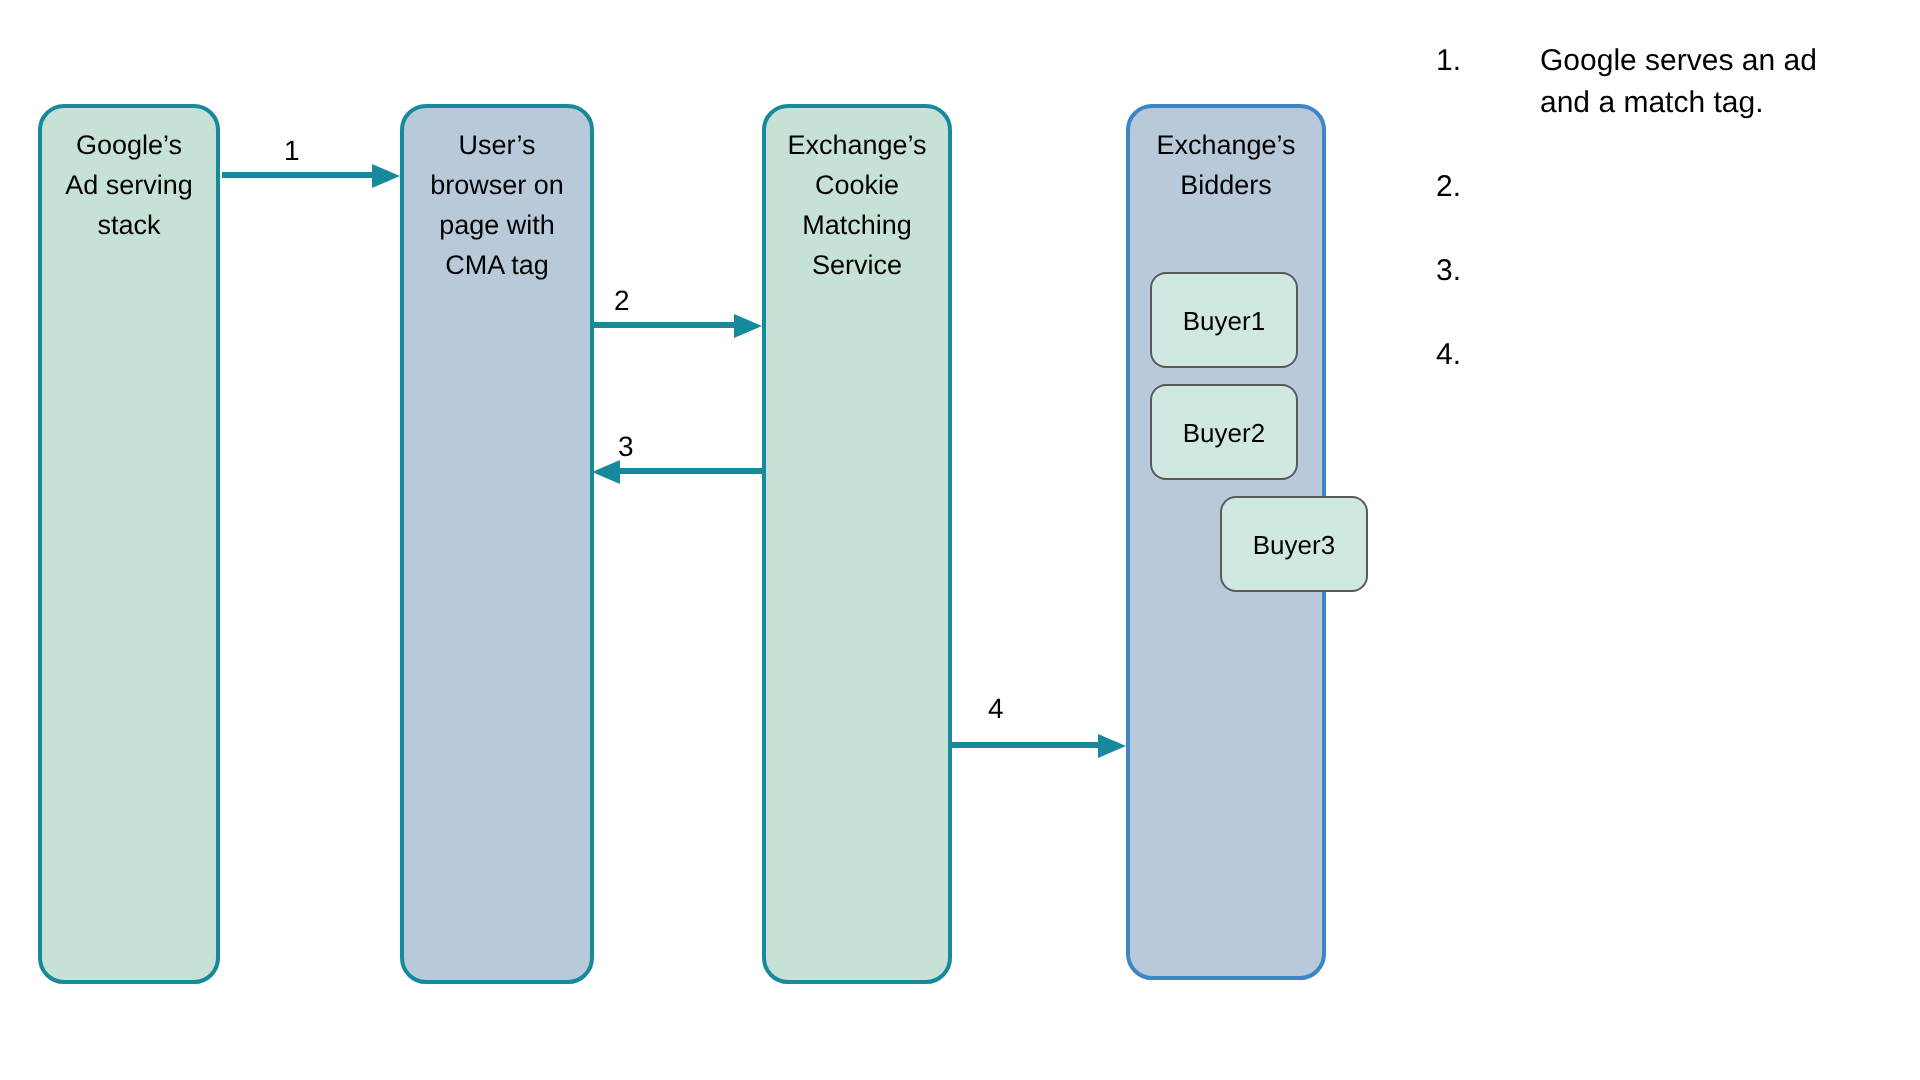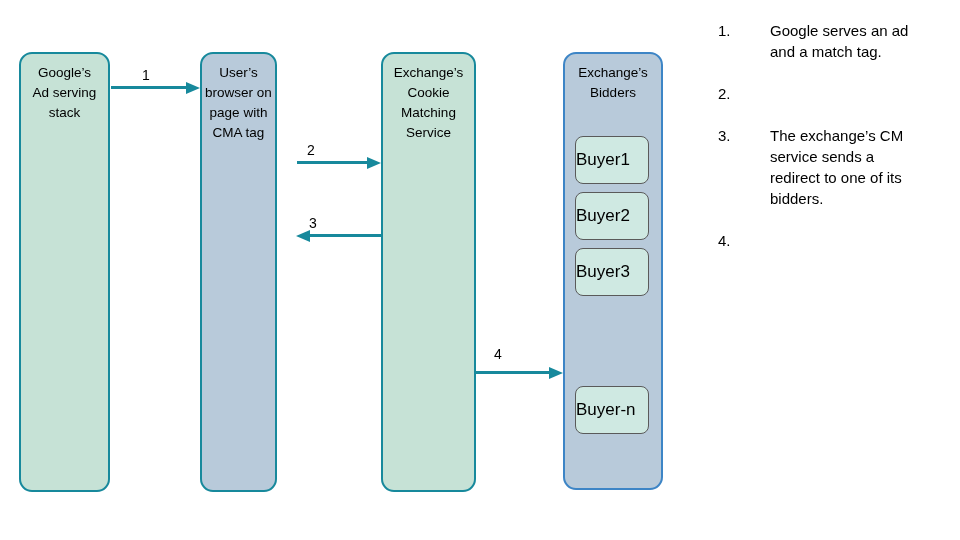--- a/index.html
+++ b/index.html
@@ -35,22 +35,22 @@
     position: absolute;
     left: 10px;
     width: 74px;
     height: 48px;
     box-sizing: border-box;
     background: #cfe9e2;
     border: 1.5px solid #5a5a5a;
     border-radius: 8px;
     display: flex;
     align-items: center;
-    justify-content: flex-start;
-    font-size: 17px;
+    justify-content: center;
+    font-size: 13px;
   }
 
   
   .arrow {
     position: absolute;
     height: 13px;
     display: flex;
     align-items: center;
   }
   .arrow .shaft { flex: 1; height: 3px; background: #17899c; }
@@ -87,21 +87,21 @@
 <body>
 
 <div class="canvas">
 
   <div class="node node-green" style="left:19px; top:52px; width:91px; height:440px;">
     <div class="node-label">Google’s
 Ad serving
 stack</div>
   </div>
 
-  <div class="node node-blue" style="left:200px; top:52px; width:77px; height:440px;">
+  <div class="node node-blue" style="left:200px; top:52px; width:97px; height:440px;">
     <div class="node-label">User’s
 browser on
 page with
 CMA tag</div>
   </div>
 
   <div class="node node-green" style="left:381px; top:52px; width:95px; height:440px;">
     <div class="node-label">Exchange’s
 Cookie
 Matching
@@ -110,25 +110,22 @@
 
   <div class="node node-blue blue-border" style="left:563px; top:52px; width:100px; height:438px;">
     <div class="node-label">Exchange’s
 Bidders</div>
     <div class="buyer" style="top:82px;">
       <span>Buyer1</span>
     </div>
     <div class="buyer" style="top:138px;">
       <span>Buyer2</span>
     </div>
-    <div class="buyer" style="top:194px;">
+    <div class="buyer" style="top:194px;margin-left:35px;">
       <span>Buyer3</span>
-    </div>
-    <div class="buyer" style="top:332px;">
-      <span>Buyer-n</span>
     </div>
   </div>
 
   <div class="arrow" style="left:111px; top:81px; width:89px;">
     <div class="shaft"></div>
     <div class="head"></div>
   </div>
   <div class="arrow-label" style="left:142px; top:67px;">1</div>
 
   <div class="arrow" style="left:297px; top:156px; width:84px;">
@@ -153,23 +150,19 @@
     <div class="step">
       <div class="step-num">1.</div>
       <div class="step-text">Google serves an ad
 and a match tag.</div>
     </div>
     <div class="step">
       <div class="step-num">2.</div>
     </div>
     <div class="step">
       <div class="step-num">3.</div>
-      <div class="step-text">The exchange’s CM
-service sends a
-redirect to one of its
-bidders.</div>
     </div>
     <div class="step">
       <div class="step-num">4.</div>
     </div>
   </div>
 
 </div>
 
 </body></html>

